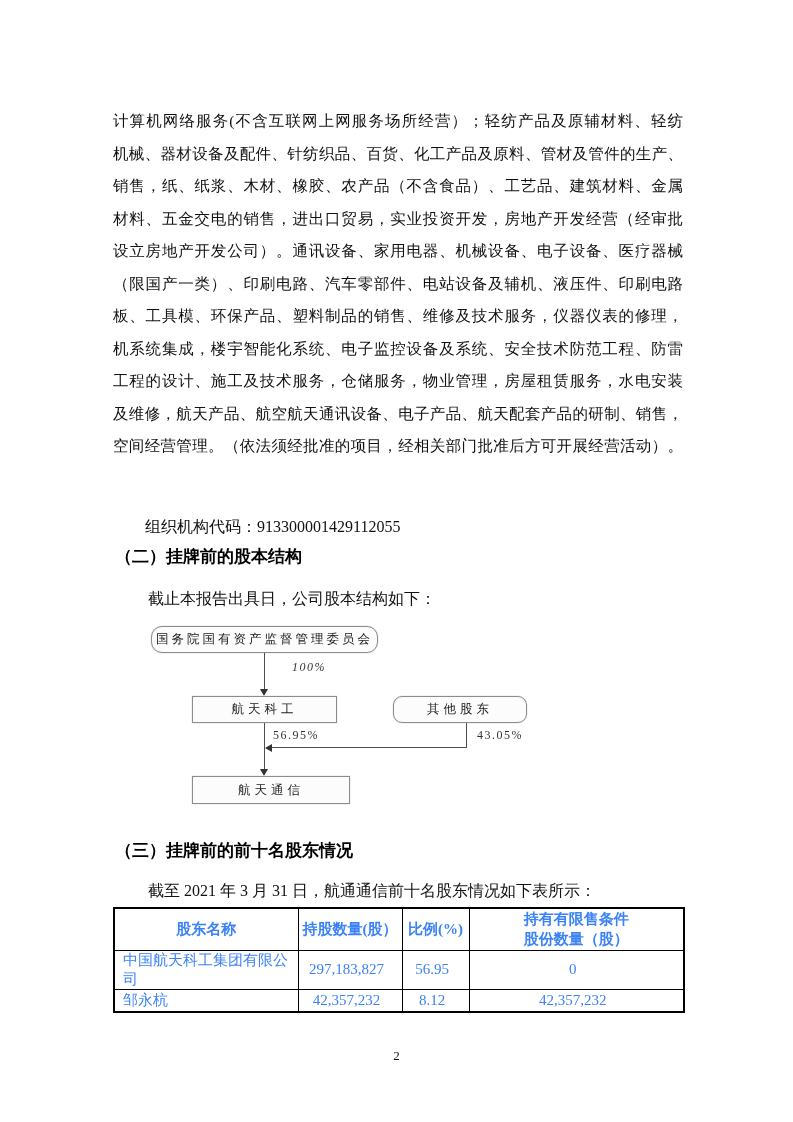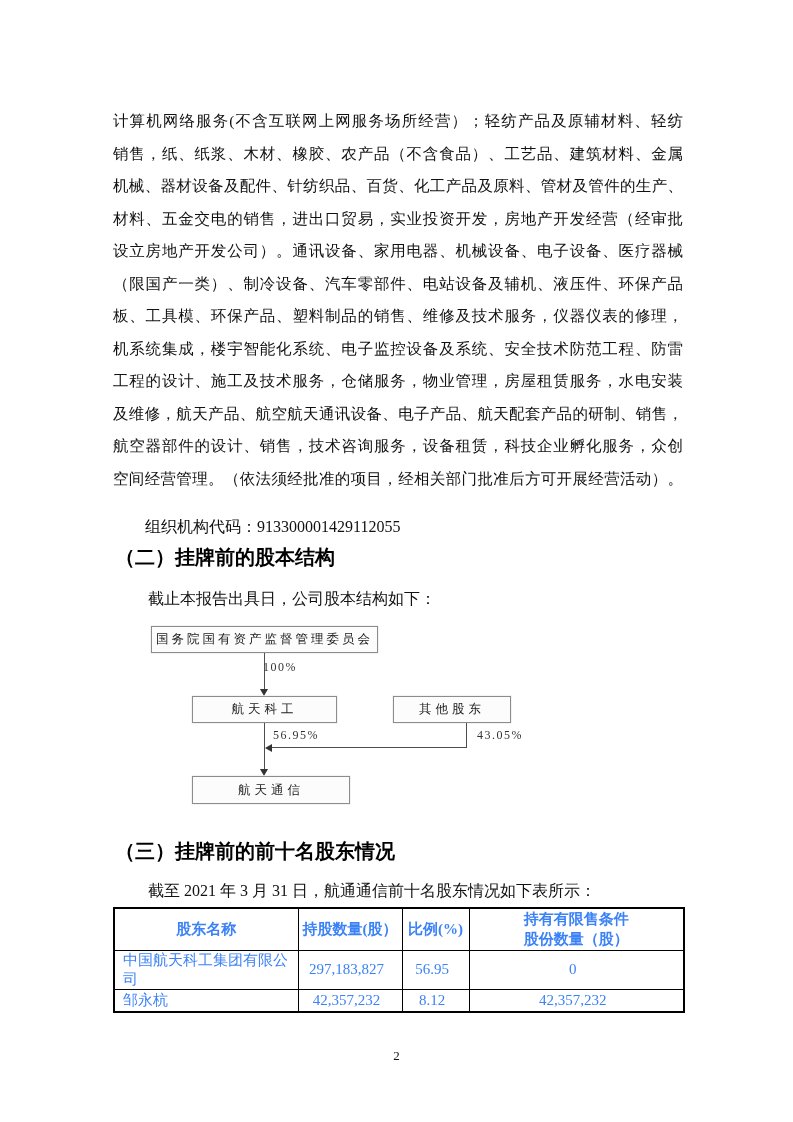--- a/index.html
+++ b/index.html
@@ -33,21 +33,21 @@
     position: absolute;
     left: 145px;
     top: 505px;
     font-size: 16px;
     line-height: 24px;
     color: #111;
   }
   .h2-style {
     position: absolute;
     left: 115px;
-    font-size: 20px;
+    font-size: 17px;
     font-weight: 700;
     line-height: 24px;
     font-family: "Liberation Sans", "DejaVu Sans", sans-serif;
     color: #000;
   }
   .intro {
     position: absolute;
     left: 148px;
     font-size: 16px;
     line-height: 24px;
@@ -127,47 +127,46 @@
     color: #111;
   }
 </style>
 </head>
 <body>
 
 <div class="page">
 
   <div class="para">
     <div class="tline">计算机网络服务(不含互联网上网服务场所经营）；轻纺产品及原辅材料、轻纺</div>
+    <div class="tline">机械、器材设备及配件、针纺织品、百货、化工产品及原料、管材及管件的生产、</div>
     <div class="tline">销售，纸、纸浆、木材、橡胶、农产品（不含食品）、工艺品、建筑材料、金属</div>
-    <div class="tline">机械、器材设备及配件、针纺织品、百货、化工产品及原料、管材及管件的生产、</div>
     <div class="tline">材料、五金交电的销售，进出口贸易，实业投资开发，房地产开发经营（经审批</div>
     <div class="tline">设立房地产开发公司）。通讯设备、家用电器、机械设备、电子设备、医疗器械</div>
-    <div class="tline">（限国产一类）、制冷设备、汽车零部件、电站设备及辅机、液压件、环保产品</div>
+    <div class="tline">（限国产一类）、印刷电路、汽车零部件、电站设备及辅机、液压件、印刷电路</div>
     <div class="tline">板、工具模、环保产品、塑料制品的销售、维修及技术服务，仪器仪表的修理，</div>
     <div class="tline">机系统集成，楼宇智能化系统、电子监控设备及系统、安全技术防范工程、防雷</div>
     <div class="tline">工程的设计、施工及技术服务，仓储服务，物业管理，房屋租赁服务，水电安装</div>
     <div class="tline">及维修，航天产品、航空航天通讯设备、电子产品、航天配套产品的研制、销售，</div>
-    <div class="tline">航空器部件的设计、销售，技术咨询服务，设备租赁，科技企业孵化服务，众创</div>
     <div class="tline">空间经营管理。（依法须经批准的项目，经相关部门批准后方可开展经营活动）。</div>
   </div>
 
   <div class="org-code">组织机构代码：913300001429112055</div>
 
   <div class="h2-style" style="top:535px">（二）挂牌前的股本结构</div>
   <div class="intro" style="top:577px">截止本报告出具日，公司股本结构如下：</div>
 
   <div class="diagram">
-    <div class="dbox wide" style="left:151px; top:616px; width:227px; height:27px;">国务院国有资产监督管理委员会</div>
+    <div class="dbox wide" style="left:151px; top:616px; width:227px; height:27px;border-radius:11px;">国务院国有资产监督管理委员会</div>
 
     <div class="dline v" style="left:264px; top:643px; height:37px;"></div>
     <div class="arrow-down" style="left:260px; top:679px;"></div>
-    <div class="pct" style="left:263px; top:650px;">100%</div>
+    <div class="pct" style="left:292px; top:650px;font-style:italic;">100%</div>
 
     <div class="dbox small" style="left:192px; top:686px; width:145px; height:27px;">航天科工</div>
-    <div class="dbox small" style="left:393px; top:686px; width:118px; height:27px;">其他股东</div>
+    <div class="dbox small" style="left:393px; top:686px; width:134px; height:27px;border-radius:9px;">其他股东</div>
 
     <div class="dline v" style="left:264px; top:713px; height:47px;"></div>
     <div class="dline v" style="left:466px; top:713px; height:25px;"></div>
     <div class="dline h" style="left:271px; top:737px; width:196px;"></div>
     <div class="arrow-left" style="left:265px; top:734px;"></div>
     <div class="arrow-down" style="left:260px; top:759px;"></div>
 
     <div class="pct" style="left:273px; top:718px;">56.95%</div>
     <div class="pct" style="left:477px; top:718px;text-align:right;">43.05%</div>
 

